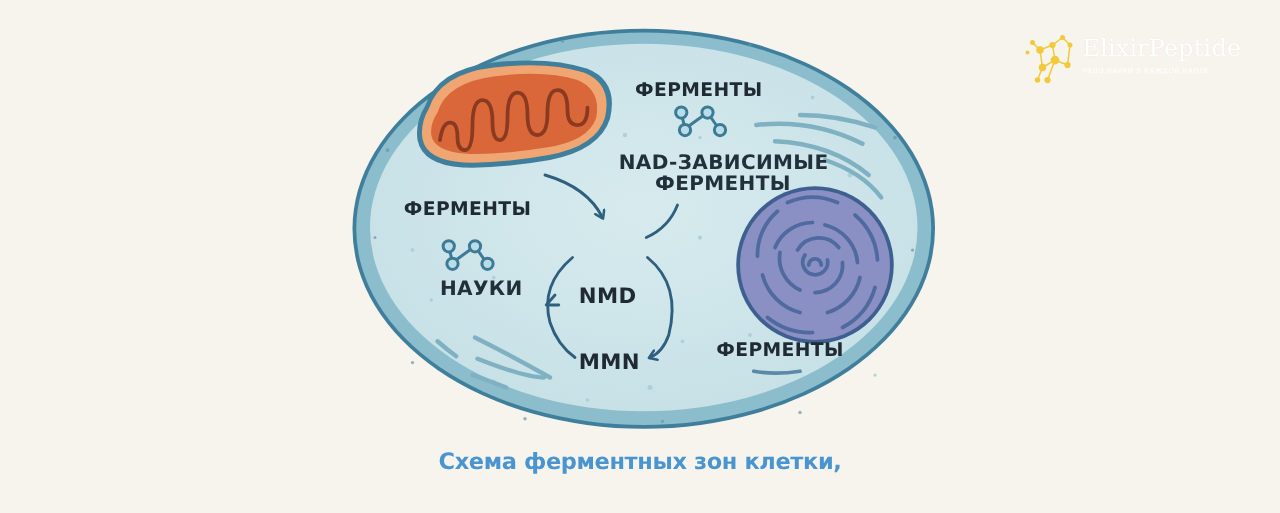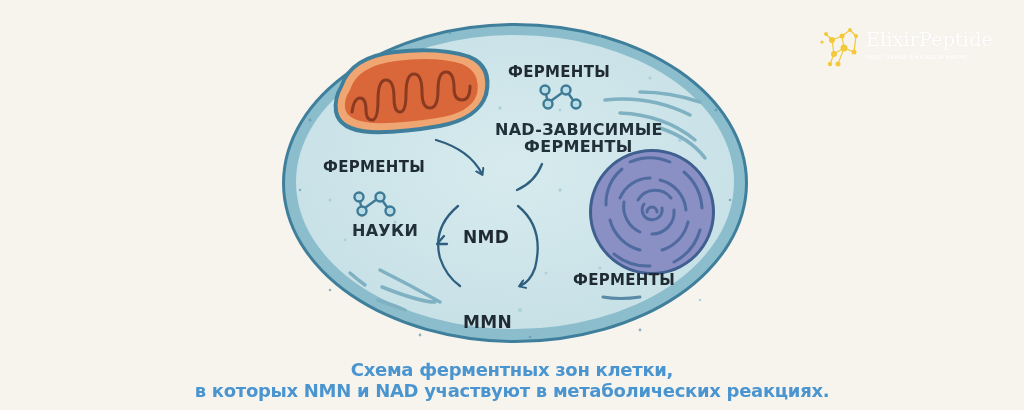--- a/index.html
+++ b/index.html
@@ -216,22 +216,21 @@
   <div class="label heading" style="left:508px; top:63px;">ФЕРМЕНТЫ</div>
   <div class="label sub" style="left:495px; top:121px;">NAD-ЗАВИСИМЫЕ</div>
   <div class="label sub" style="left:524px; top:138px;">ФЕРМЕНТЫ</div>
 
   <div class="label heading" style="left:323px; top:158px;">ФЕРМЕНТЫ</div>
   <div class="label sub" style="left:352px; top:222px;">НАУКИ</div>
 
   <div class="label heading" style="left:573px; top:271px;">ФЕРМЕНТЫ</div>
 
   <div class="label node" style="left:463px; top:183px;margin-top:44px;">NMD</div>
-  <div class="label node" style="left:463px; top:280px;margin-top:32px;">MMN</div>
+  <div class="label node" style="left:463px; top:280px;">MMN</div>
 
   <div class="logo">
     <div class="logo-name">ElixirPeptide</div>
     <div class="logo-tagline">ЧУДО НАУКИ В КАЖДОЙ КАПЛЕ</div>
   </div>
 
   <div class="caption line1">Схема ферментных зон клетки,</div>
-  <div class="caption line2">в которых NMN и NAD участвуют в метаболических реакциях.</div>
 </div>
 
 </body></html>

